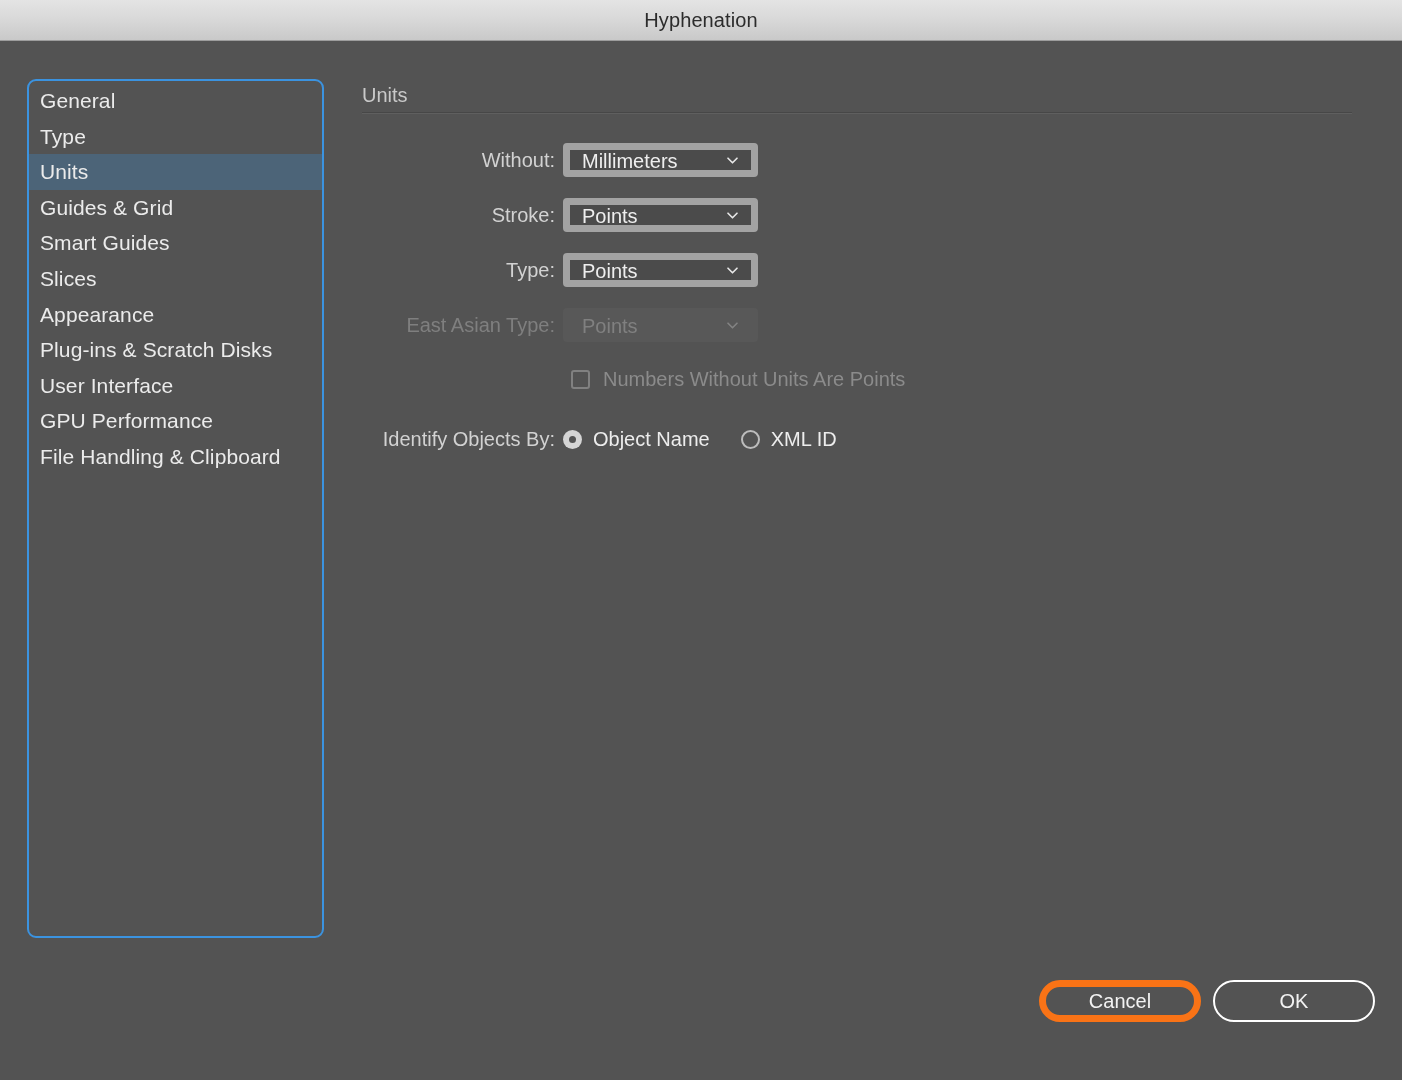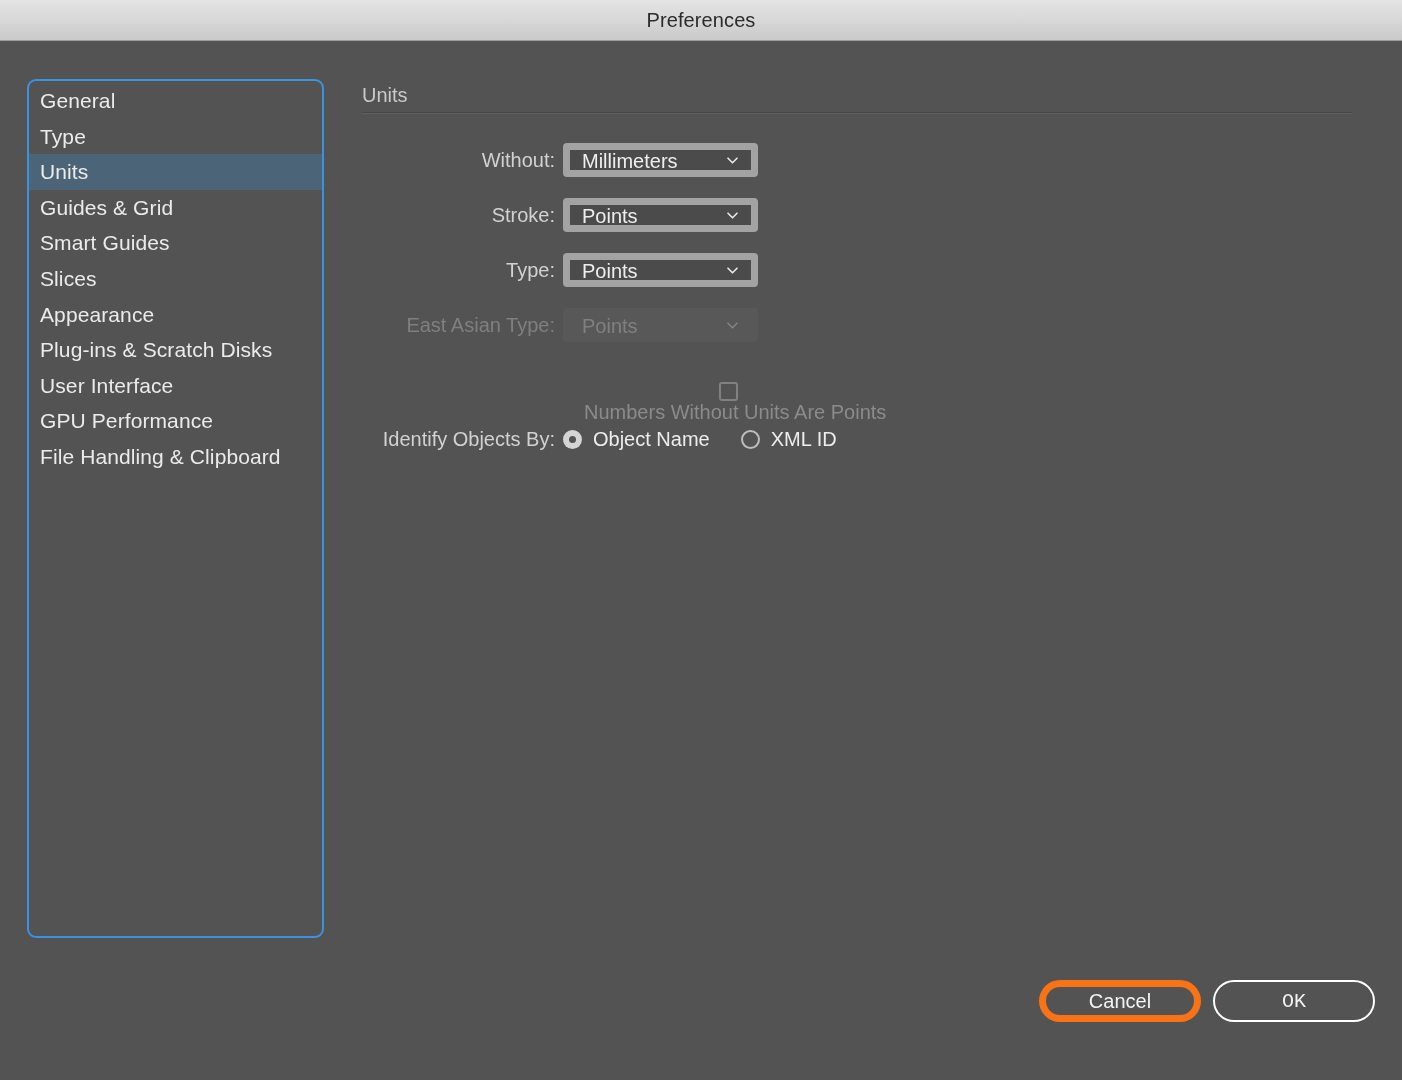--- a/index.html
+++ b/index.html
@@ -231,28 +231,27 @@
   }
   .btn-cancel {
     left: 1039px;
     width: 162px;
     border: 7px solid #f97316;
   }
   .btn-ok {
     left: 1213px;
     width: 162px;
     border: 2px solid #ffffff;
-    font-family: Liberation Mono, monospace;
   }
 </style>
 </head>
 <body>
 
 <div class="titlebar">
-  <span class="titlebar-text">Preferences</span>
+  <span class="titlebar-text">Hyphenation</span>
 </div>
 
 <div class="dialog-body">
 
   <div class="category-list">
     <div class="category-item">General</div>
     <div class="category-item">Type</div>
     <div class="category-item selected">Units</div>
     <div class="category-item">Guides &amp; Grid</div>
     <div class="category-item">Smart Guides</div>
@@ -310,21 +309,21 @@
       <div class="select disabled">
         <span>Points</span>
         <span class="chevron">
           <svg width="11" height="11" viewBox="0 0 11 11">
               <path d="M1 3.2 L5.5 7.8 L10 3.2" fill="none" stroke="#838383" stroke-width="1.6" stroke-linecap="round" stroke-linejoin="round"></path>
             </svg>
         </span>
       </div>
     </div>
 
-    <div class="checkbox-row" style="left:209px; top:340px;flex-direction:column;">
+    <div class="checkbox-row" style="left:209px; top:322px;">
       <span class="checkbox"></span>
       <span class="checkbox-label">Numbers Without Units Are Points</span>
     </div>
 
     <div class="radio-row" style="left:0; top:382px;">
       <span class="field-label">Identify Objects By:</span>
       <span class="radio on"></span>
       <span class="radio-label">Object Name</span>
       <span class="radio-group-gap"></span>
       <span class="radio off"></span>

